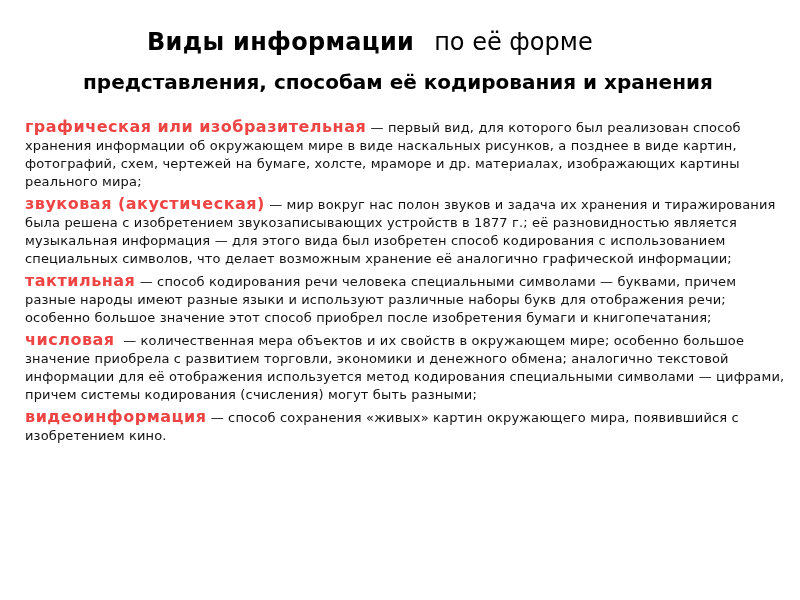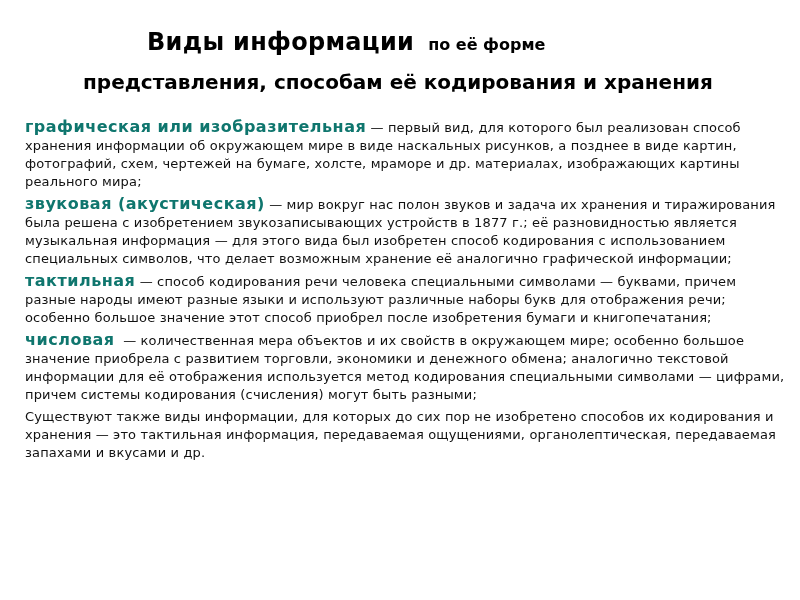--- a/index.html
+++ b/index.html
@@ -12,48 +12,48 @@
     .title-block {
       position: absolute; left: 0; top: 28px; width: 800px;
     }
     .title-line1 {
       position: absolute; left: 147px; top: 0; white-space: nowrap;
     }
     .title-main {
       font-size: 24px; font-weight: bold; letter-spacing: 0.3px;
     }
     .title-suffix {
-      font-size: 16px; font-weight: bold; margin-left: 14px;
+      font-size: 24px; font-weight: normal; margin-left: 20px;
     }
     .title-line2 {
       position: absolute; left: 83px; top: 42px; white-space: nowrap;
       font-size: 20px; font-weight: bold;
     }
     .content {
       position: absolute; left: 25px; top: 118px; width: 765px;
     }
     .para {
       font-size: 13px; line-height: 18px; color: #111;
       margin: 0 0 4px 0;
       letter-spacing: 0.15px;
     }
     .term {
-      font-size: 16px; font-weight: bold; color: #0f766e; letter-spacing: 0.5px;
+      font-size: 16px; font-weight: bold; color: #ef4444; letter-spacing: 0.5px;
     }
     .p-note { margin-top: 2px; }
   </style>
 </head>
 <body>
 
 <div class="title-block">
   <div class="title-line1">
     <span class="title-main">Виды информации</span><span class="title-suffix">по её форме</span>
   </div>
   <div class="title-line2">представления, способам её кодирования и хранения</div>
 </div>
 
 <div class="content">
   <p class="para"><span class="term">графическая или изобразительная</span><span> — первый вид, для которого был реализован способ хранения информации об окружающем мире в виде наскальных рисунков, а позднее в виде картин, фотографий, схем, чертежей на бумаге, холсте, мраморе и др. материалах, изображающих картины реального мира;</span></p>
   <p class="para"><span class="term">звуковая (акустическая)</span><span> — мир вокруг нас полон звуков и задача их хранения и тиражирования была решена с изобретением звукозаписывающих устройств в 1877 г.; её разновидностью является музыкальная информация — для этого вида был изобретен способ кодирования с использованием специальных символов, что делает возможным хранение её аналогично графической информации;</span></p>
   <p class="para"><span class="term">тактильная</span><span> — способ кодирования речи человека специальными символами — буквами, причем разные народы имеют разные языки и используют различные наборы букв для отображения речи; особенно большое значение этот способ приобрел после изобретения бумаги и книгопечатания;</span></p>
   <p class="para"><span class="term">числовая</span><span style="white-space: pre-wrap;">  — количественная мера объектов и их свойств в окружающем мире; особенно большое значение приобрела с развитием торговли, экономики и денежного обмена; аналогично текстовой информации для её отображения используется метод кодирования специальными символами — цифрами, причем системы кодирования (счисления) могут быть разными;</span></p>
-  <p class="para p-note">Существуют также виды информации, для которых до сих пор не изобретено способов их кодирования и хранения — это тактильная информация, передаваемая ощущениями, органолептическая, передаваемая запахами и вкусами и др.</p>
+  <p class="para"><span class="term">видеоинформация</span><span> — способ сохранения «живых» картин окружающего мира, появившийся с изобретением кино.</span></p>
 </div>
 
 </body></html>

